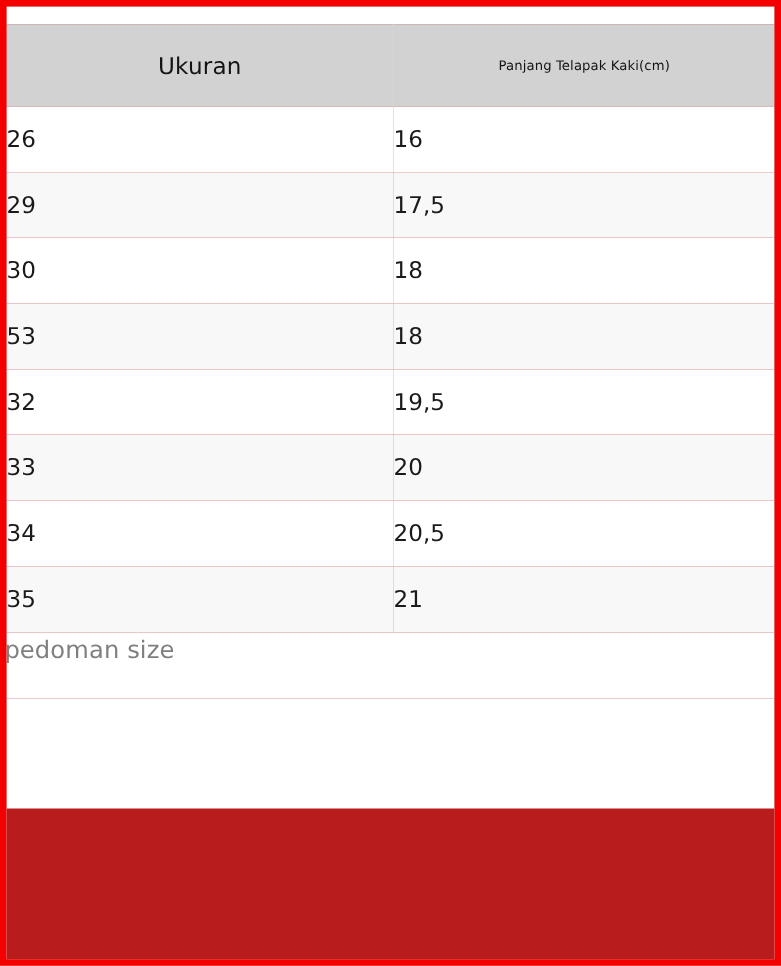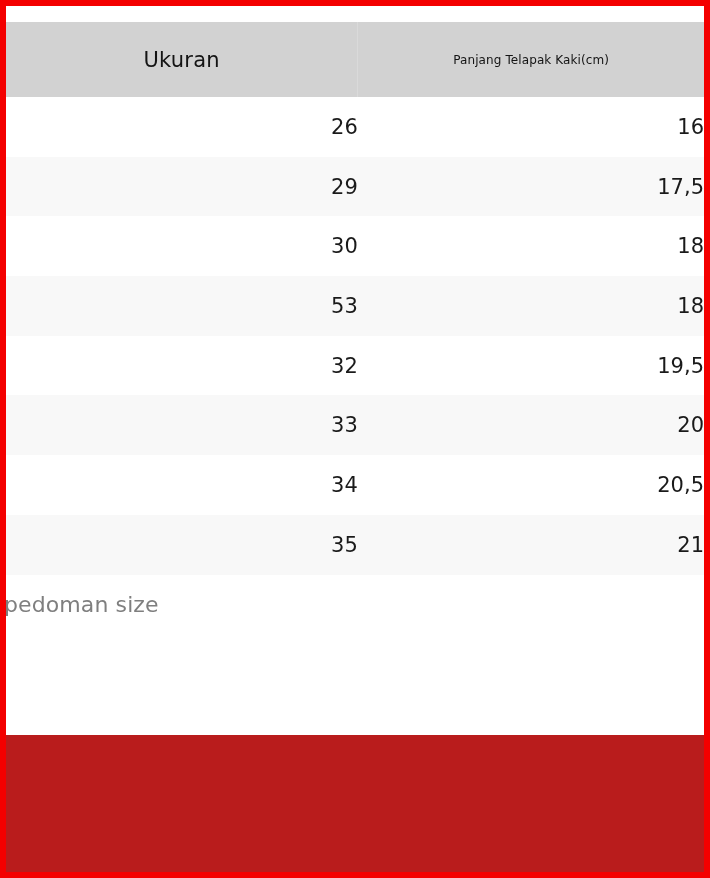--- a/index.html
+++ b/index.html
@@ -66,21 +66,21 @@
   }
 
   .size-table thead th.th-len {
     font-size: 12px;
     letter-spacing: 0.1px;
     border-left: 1px solid #dadada;
   }
 
   .size-table tbody td {
     height: 59.7px;
-    text-align: right;
+    text-align: left;
     vertical-align: middle;
     padding: 0;
     font-size: 21px;
     color: #1a1a1a;
     background: #ffffff;
   }
 
   .size-table tbody tr.alt td {
     background: #f8f8f8;
   }
@@ -88,21 +88,21 @@
   
   .caption-zone {
     position: relative;
     height: 60px;
     background: #ffffff;
   }
 
   .caption {
     position: absolute;
     left: -2px;
-    top: 17px;
+    top: 4px;
     font-size: 22px;
     color: #7f7f7f;
     font-family: "DejaVu Sans", sans-serif;
     white-space: nowrap;
     letter-spacing: 0.1px;
   }
 
   .filler {
     background: #ffffff;
     height: 100px;

